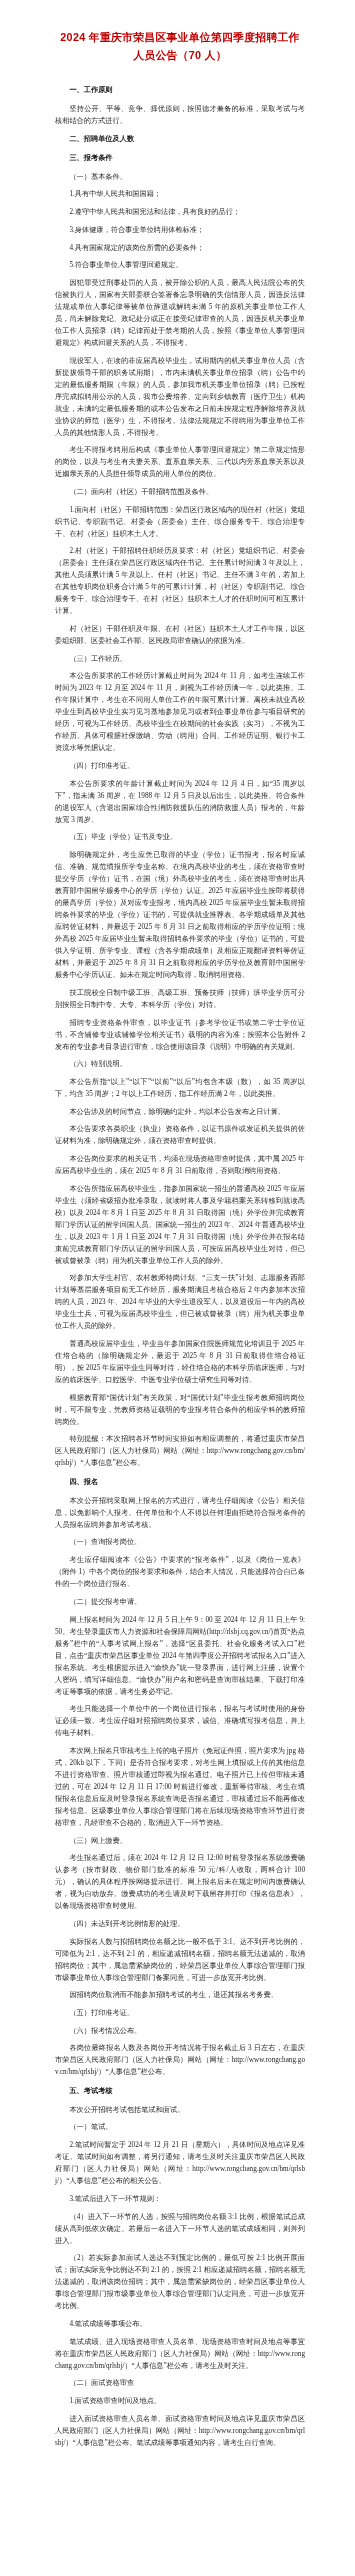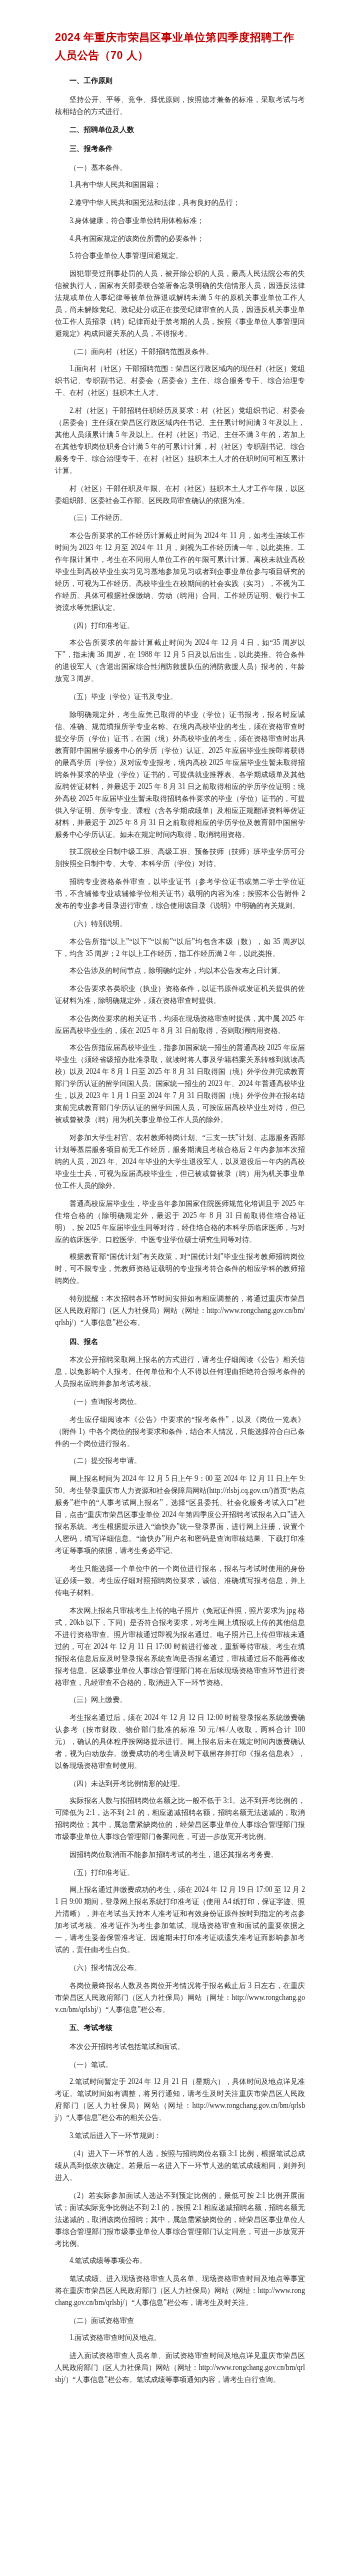--- a/index.html
+++ b/index.html
@@ -11,22 +11,23 @@
     padding:29px 50px 0 55px;
     overflow:hidden;
     font-family:"Liberation Serif","DejaVu Serif",serif;
     color:#262626;
   }
   .doc-title{
     font-family:"Liberation Sans","DejaVu Sans",sans-serif;
     font-weight:bold;
     font-size:10.8px;
     line-height:17.5px;
+    text-align:center;
     color:#c00000;
-    margin:0 0 11px 0;
+    margin:0 0 20px 0;
     letter-spacing:0.3px;
   }
   .sec-heading{
     font-family:Liberation Sans, sans-serif;
     font-weight:bold;
     font-size:7.2px;
     line-height:12px;
     color:#141414;
     text-indent:2em;
     margin:6.7px 0;
@@ -52,20 +53,22 @@
       <p class="para">坚持公开、平等、竞争、择优原则，按照德才兼备的标准，采取考试与考核相结合的方式进行。</p>
       <h2 class="sec-heading">二、招聘单位及人数</h2>
       <h2 class="sec-heading">三、报考条件</h2>
       <p class="para">（一）基本条件。</p>
       <p class="para">1.具有中华人民共和国国籍；</p>
       <p class="para">2.遵守中华人民共和国宪法和法律，具有良好的品行；</p>
       <p class="para">3.身体健康，符合事业单位聘用体检标准；</p>
       <p class="para">4.具有国家规定的该岗位所需的必要条件；</p>
       <p class="para">5.符合事业单位人事管理回避规定。</p>
       <p class="para">因犯罪受过刑事处罚的人员，被开除公职的人员，最高人民法院公布的失信被执行人，国家有关部委联合签署备忘录明确的失信情形人员，因违反法律法规或单位人事纪律等被单位辞退或解聘未满 5 年的原机关事业单位工作人员，尚未解除党纪、政纪处分或正在接受纪律审查的人员，因违反机关事业单位工作人员招录（聘）纪律而处于禁考期的人员，按照《事业单位人事管理回避规定》构成回避关系的人员，不得报考。</p>
+      <p class="para">现役军人，在读的非应届高校毕业生，试用期内的机关事业单位人员（含新提拔领导干部的职务试用期），市内未满机关事业单位招录（聘）公告中约定的最低服务期限（年限）的人员，参加我市机关事业单位招录（聘）已按程序完成拟聘用公示的人员，我市公费培养、定向到乡镇教育（医疗卫生）机构就业，未满约定最低服务期的或本公告发布之日前未按规定程序解除培养及就业协议的师范（医学）生，不得报考。法律法规规定不得聘用为事业单位工作人员的其他情形人员，不得报考。</p>
+      <p class="para">考生不得报考聘用后构成《事业单位人事管理回避规定》第二章规定情形的岗位，以及与考生有夫妻关系、直系血亲关系、三代以内旁系血亲关系以及近姻亲关系的人员担任领导成员的用人单位的岗位。</p>
       <p class="para">（二）面向村（社区）干部招聘范围及条件。</p>
       <p class="para">1.面向村（社区）干部招聘范围：荣昌区行政区域内的现任村（社区）党组织书记、专职副书记、村委会（居委会）主任、综合服务专干、综合治理专干、在村（社区）挂职本土人才。</p>
       <p class="para">2.村（社区）干部招聘任职经历及要求：村（社区）党组织书记、村委会（居委会）主任须在荣昌区行政区域内任书记、主任累计时间满 3 年及以上，其他人员须累计满 5 年及以上。任村（社区）书记、主任不满 3 年的，若加上在其他专职岗位职务合计满 5 年的可累计计算，村（社区）专职副书记、综合服务专干、综合治理专干、在村（社区）挂职本土人才的任职时间可相互累计计算。</p>
       <p class="para">村（社区）干部任职及年限、在村（社区）挂职本土人才工作年限，以区委组织部、区委社会工作部、区民政局审查确认的依据为准。</p>
       <p class="para">（三）工作经历。</p>
       <p class="para">本公告所要求的工作经历计算截止时间为 2024 年 11 月，如考生连续工作时间为 2023 年 12 月至 2024 年 11 月，则视为工作经历满一年，以此类推。工作年限计算中，考生在不同用人单位工作的年限可累计计算。离校未就业高校毕业生到高校毕业生实习见习基地参加见习或者到企事业单位参与项目研究的经历，可视为工作经历。高校毕业生在校期间的社会实践（实习），不视为工作经历。具体可根据社保缴纳、劳动（聘用）合同、工作经历证明、银行卡工资流水等凭据认定。</p>
       <p class="para">（四）打印准考证。</p>
       <p class="para">本公告所要求的年龄计算截止时间为 2024 年 12 月 4 日，如“35 周岁以下”，指未满 36 周岁，在 1988 年 12 月 5 日及以后出生，以此类推。符合条件的退役军人（含退出国家综合性消防救援队伍的消防救援人员）报考的，年龄放宽 3 周岁。</p>
       <p class="para">（五）毕业（学位）证书及专业。</p>
       <p class="para">除明确规定外，考生应凭已取得的毕业（学位）证书报考，报名时应诚信、准确、规范填报所学专业名称。在境内高校毕业的考生，须在资格审查时提交学历（学位）证书，在国（境）外高校毕业的考生，须在资格审查时出具教育部中国留学服务中心的学历（学位）认证。2025 年应届毕业生按即将获得的最高学历（学位）及对应专业报考，境内高校 2025 年应届毕业生暂未取得招聘条件要求的毕业（学位）证书的，可提供就业推荐表、各学期成绩单及其他应聘佐证材料，并最迟于 2025 年 8 月 31 日之前取得相应的学历学位证明；境外高校 2025 年应届毕业生暂未取得招聘条件要求的毕业（学位）证书的，可提供入学证明、所学专业、课程（含各学期成绩单）及相应正规翻译资料等佐证材料，并最迟于 2025 年 8 月 31 日之前取得相应的学历学位及教育部中国留学服务中心学历认证。如未在规定时间内取得，取消聘用资格。</p>
@@ -88,21 +91,20 @@
       <p class="para">（二）提交报考申请。</p>
       <p class="para">网上报名时间为 2024 年 12 月 5 日上午 9：00 至 2024 年 12 月 11 日上午 9:50。考生登录重庆市人力资源和社会保障局网站(http://rlsbj.cq.gov.cn/)首页“热点服务”栏中的“人事考试网上报名”，选择“区县委托、社会化服务考试入口”栏目，点击“重庆市荣昌区事业单位 2024 年第四季度公开招聘考试报名入口”进入报名系统。考生根据提示进入“渝快办”统一登录界面，进行网上注册，设置个人密码，填写详细信息。“渝快办”用户名和密码是查询审核结果、下载打印准考证等事项的依据，请考生务必牢记。</p>
       <p class="para">考生只能选择一个单位中的一个岗位进行报名，报名与考试时使用的身份证必须一致。考生应仔细对照招聘岗位要求，诚信、准确填写报考信息，并上传电子材料。</p>
       <p class="para">本次网上报名只审核考生上传的电子照片（免冠证件照，照片要求为 jpg 格式，20kb 以下，下同）是否符合报考要求，对考生网上填报或上传的其他信息不进行资格审查。照片审核通过即视为报名通过。电子照片已上传但审核未通过的，可在 2024 年 12 月 11 日 17:00 时前进行修改，重新等待审核。考生在填报报名信息后应及时登录报名系统查询是否报名通过，审核通过后不能再修改报考信息。区级事业单位人事综合管理部门将在后续现场资格审查环节进行资格审查，凡经审查不合格的，取消进入下一环节资格。</p>
       <p class="para">（三）网上缴费。</p>
       <p class="para">考生报名通过后，须在 2024 年 12 月 12 日 12:00 时前登录报名系统缴费确认参考（按市财政、物价部门批准的标准 50 元/科/人收取，两科合计 100 元），确认的具体程序按网络提示进行。网上报名后未在规定时间内缴费确认者，视为自动放弃。缴费成功的考生请及时下载留存并打印《报名信息表》，以备现场资格审查时使用。</p>
       <p class="para">（四）未达到开考比例情形的处理。</p>
       <p class="para">实际报名人数与拟招聘岗位名额之比一般不低于 3:1。达不到开考比例的，可降低为 2:1，达不到 2:1 的，相应递减招聘名额，招聘名额无法递减的，取消招聘岗位；其中，属急需紧缺岗位的，经荣昌区事业单位人事综合管理部门报市级事业单位人事综合管理部门备案同意，可进一步放宽开考比例。</p>
       <p class="para">因招聘岗位取消而不能参加招聘考试的考生，退还其报名考务费。</p>
       <p class="para">（五）打印准考证。</p>
-      <p class="para">网上报名通过并缴费成功的考生，须在 2024 年 12 月 19 日 17:00 至 12 月 21 日 9:00 期间，登录网上报名系统打印准考证（使用 A4 纸打印，保证字迹、照片清晰），并在考试当天持本人准考证和有效身份证原件按时到指定的考点参加考试考核。准考证作为考生参加笔试、现场资格审查和面试的重要依据之一，请考生妥善保管准考证。因逾期未打印准考证或遗失准考证而影响参加考试的，责任由考生自负。</p>
       <p class="para">（六）报考情况公布。</p>
       <p class="para">各岗位最终报名人数及各岗位开考情况将于报名截止后 3 日左右，在重庆市荣昌区人民政府部门（区人力社保局）网站（网址：http://www.rongchang.gov.cn/bm/qrlsbj/）“人事信息”栏公布。</p>
       <h2 class="sec-heading">五、考试考核</h2>
       <p class="para">本次公开招聘考试包括笔试和面试。</p>
       <p class="para">（一）笔试。</p>
       <p class="para">2.笔试时间暂定于 2024 年 12 月 21 日（星期六），具体时间及地点详见准考证。笔试时间如有调整，将另行通知，请考生及时关注重庆市荣昌区人民政府部门（区人力社保局）网站（网址：http://www.rongchang.gov.cn/bm/qrlsbj/）“人事信息”栏公布的相关公告。</p>
       <p class="para">3.笔试后进入下一环节规则：</p>
       <p class="para">（4）进入下一环节的人选，按照与招聘岗位名额 3:1 比例，根据笔试总成绩从高到低依次确定。若最后一名进入下一环节人选的笔试成绩相同，则并列进入。</p>
       <p class="para">（2）若实际参加面试人选达不到预定比例的，最低可按 2:1 比例开展面试；面试实际竞争比例达不到 2:1 的，按照 2:1 相应递减招聘名额，招聘名额无法递减的，取消该岗位招聘；其中，属急需紧缺岗位的，经荣昌区事业单位人事综合管理部门报市级事业单位人事综合管理部门认定同意，可进一步放宽开考比例。</p>
       <p class="para">4.笔试成绩等事项公布。</p>

